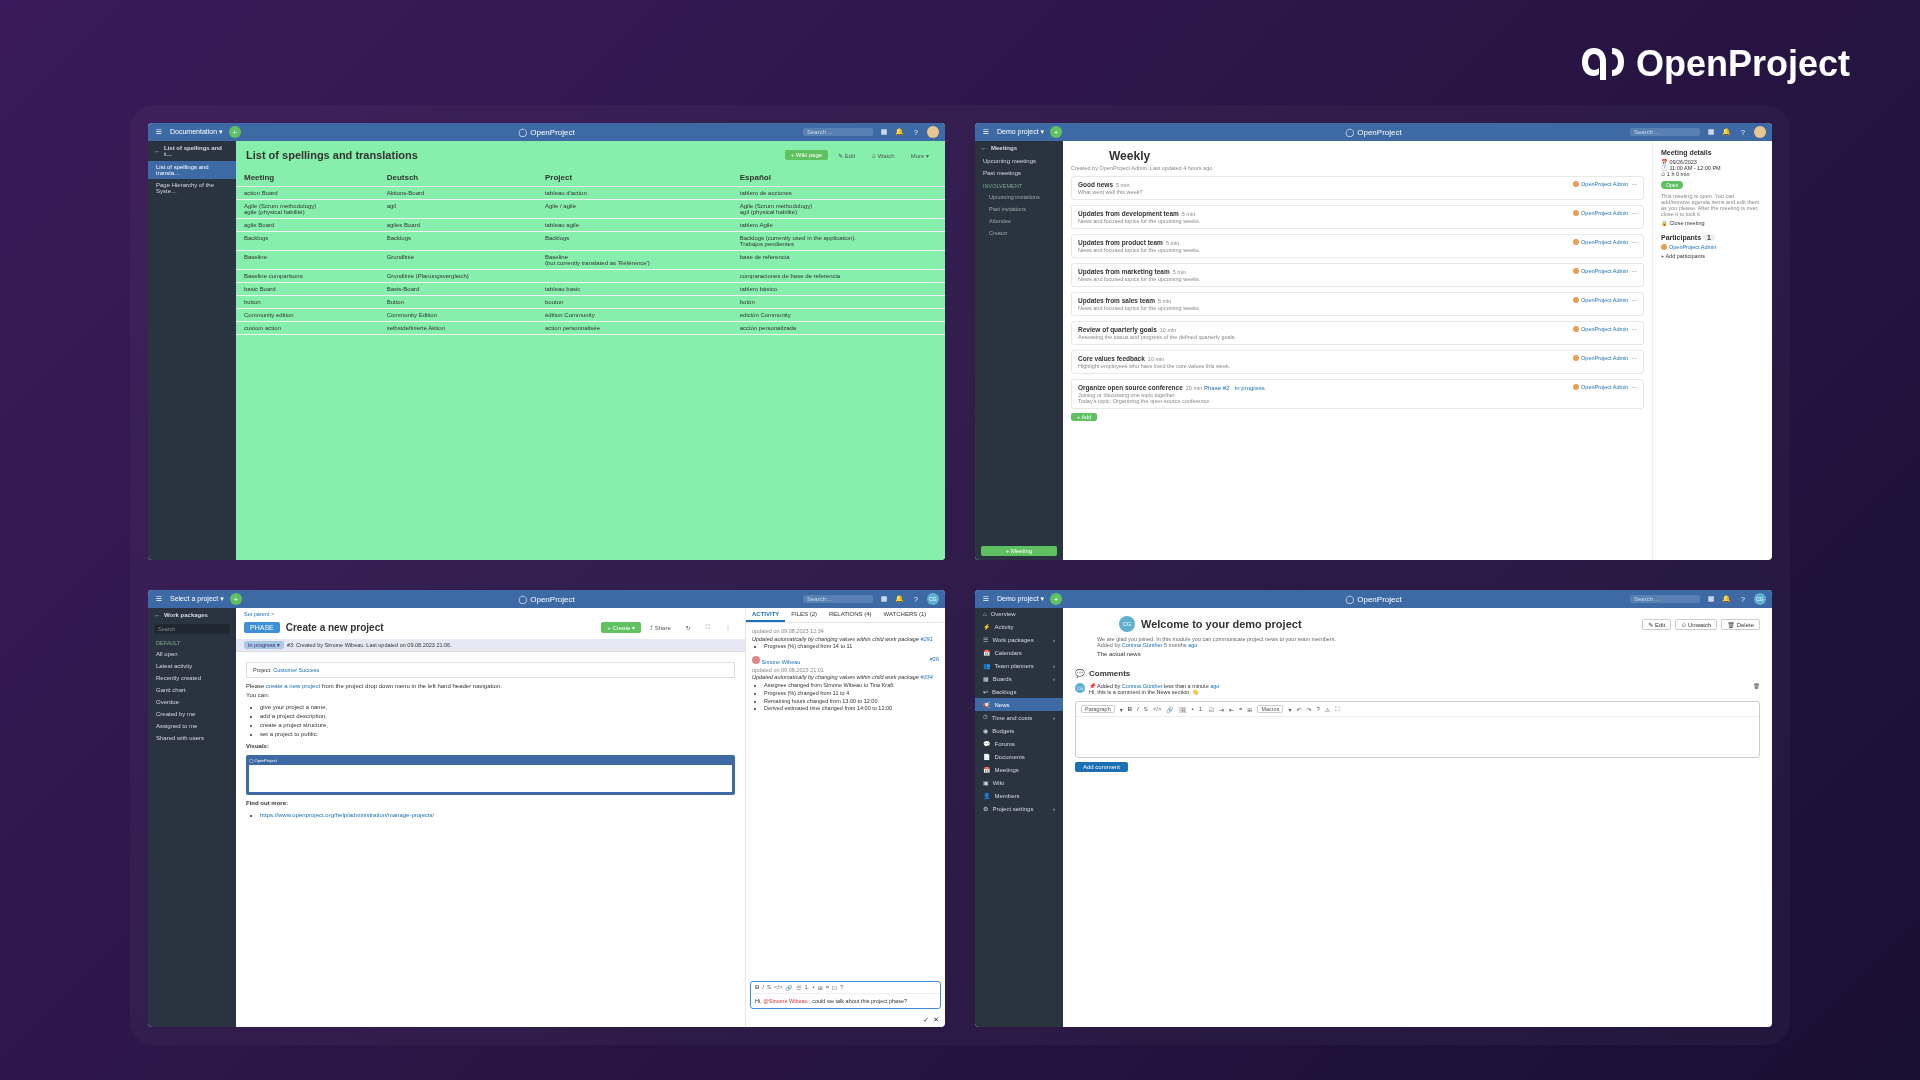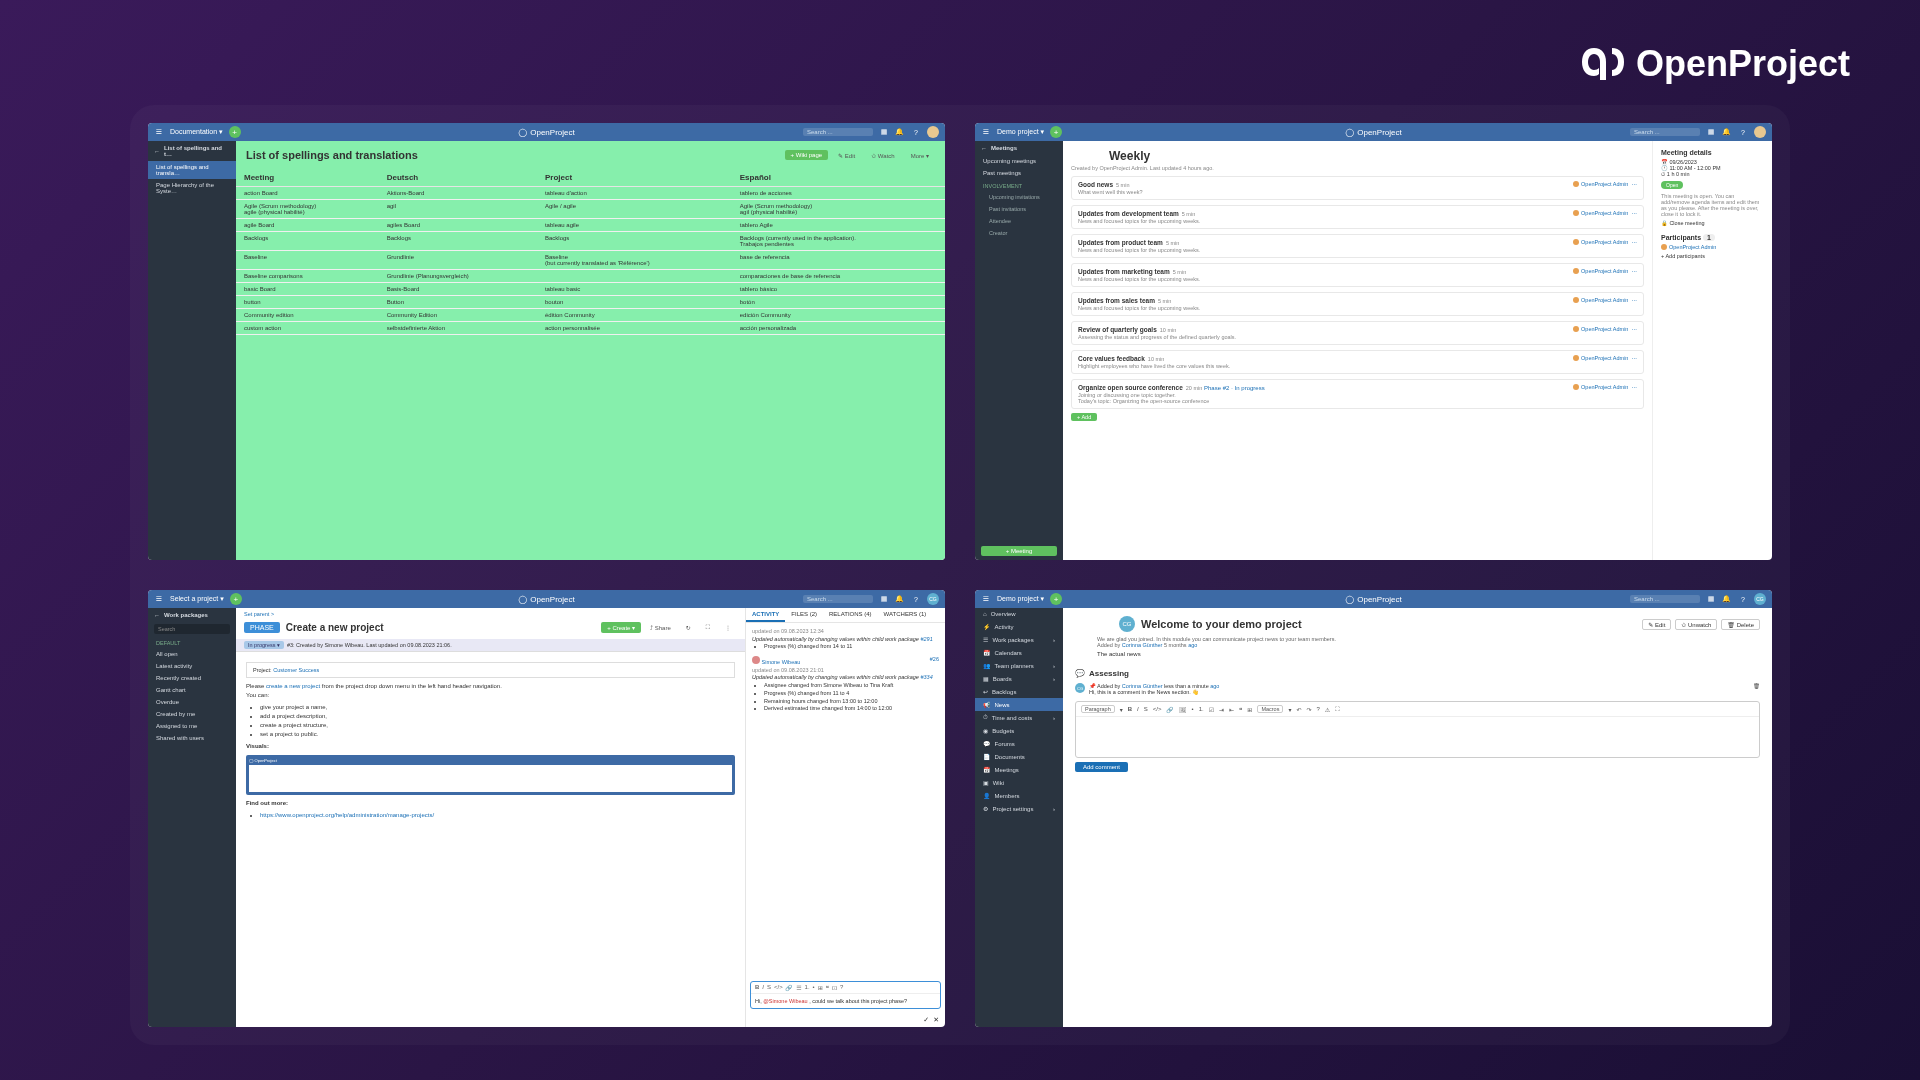--- a/index.html
+++ b/index.html
@@ -529,21 +529,21 @@
           <span class="news-action">✎ <span>Edit</span></span>
           <span class="news-action">✩ <span>Unwatch</span></span>
           <span class="news-action">🗑 <span>Delete</span></span>
         </div>
       </div>
       <div class="news-meta">
         <div>We are glad you joined. In this module you can communicate project news to your team members.</div>
         <div><span>Added by </span><a>Corinna Günther</a><span> 5 months </span><a>ago</a></div>
       </div>
       <div class="news-body">The actual news</div>
-      <div class="comments-hdr">💬 <span>Assessing</span></div>
+      <div class="comments-hdr">💬 <span>Comments</span></div>
       <div class="comment-item">
         <div class="comment-avatar">CG</div>
         <div>
           <div>📌 <span>Added by </span><a style="color:#1a6fb5">Corinna Günther</a><span> less than a minute </span><a style="color:#1a6fb5">ago</a></div>
           <div>Hi, this is a comment in the News section. 👋</div>
         </div>
         <span style="margin-left:auto">🗑</span>
       </div>
       <div class="editor-box">
         <div class="editor-tb">

